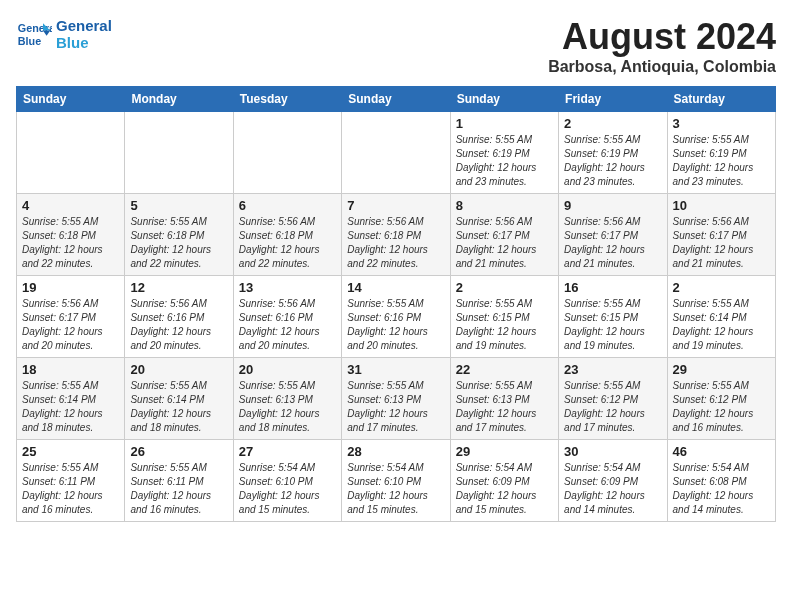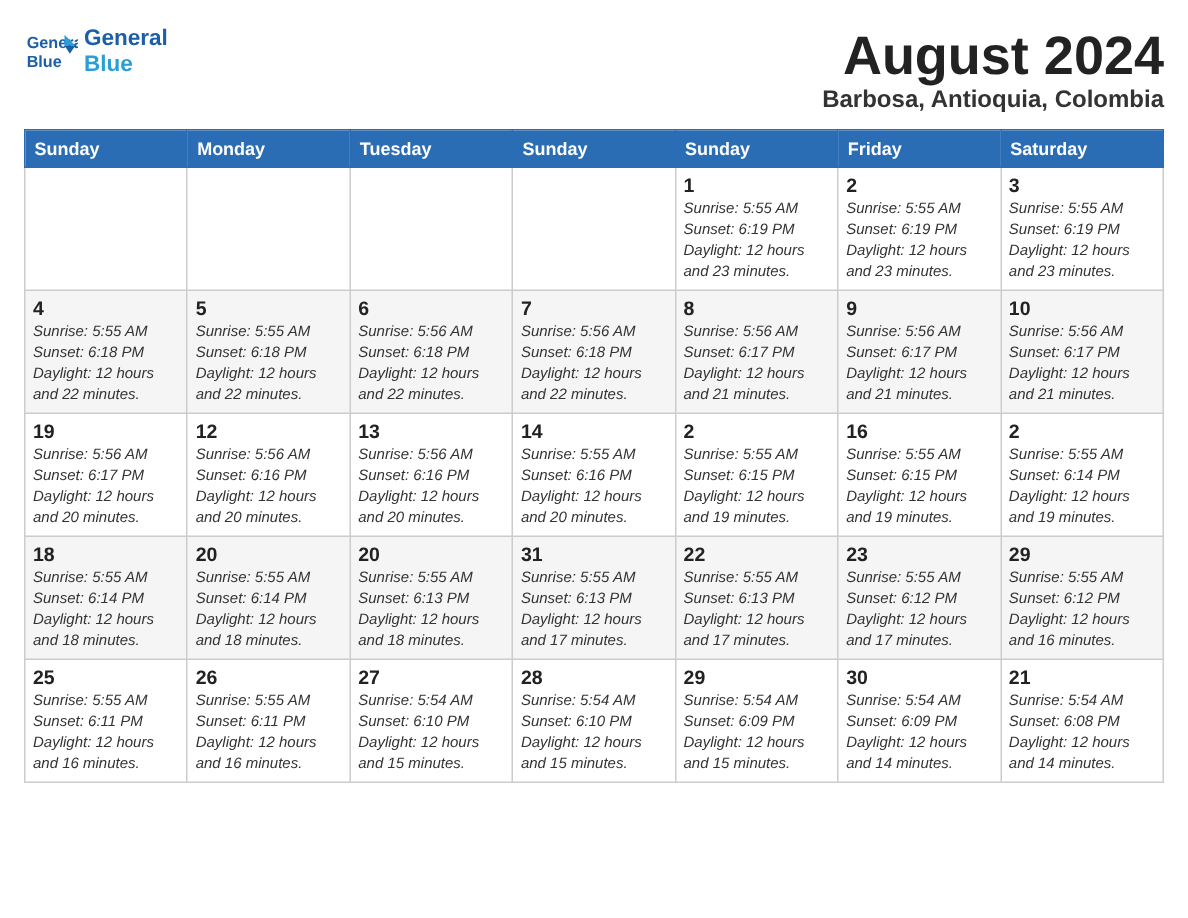--- a/index.html
+++ b/index.html
@@ -246,18 +246,18 @@
         </td>
         <td>
           <div class="day-num">29</div>
           <div class="day-info"><span>Sunrise: 5:54 AM</span><br><span>Sunset: 6:09 PM</span><br><span>Daylight: 12 hours and 15 minutes.</span></div>
         </td>
         <td>
           <div class="day-num">30</div>
           <div class="day-info"><span>Sunrise: 5:54 AM</span><br><span>Sunset: 6:09 PM</span><br><span>Daylight: 12 hours and 14 minutes.</span></div>
         </td>
         <td>
-          <div class="day-num">21</div>
+          <div class="day-num">46</div>
           <div class="day-info"><span>Sunrise: 5:54 AM</span><br><span>Sunset: 6:08 PM</span><br><span>Daylight: 12 hours and 14 minutes.</span></div>
         </td>
       </tr>
     </tbody>
 </table>
 
 </body></html>

